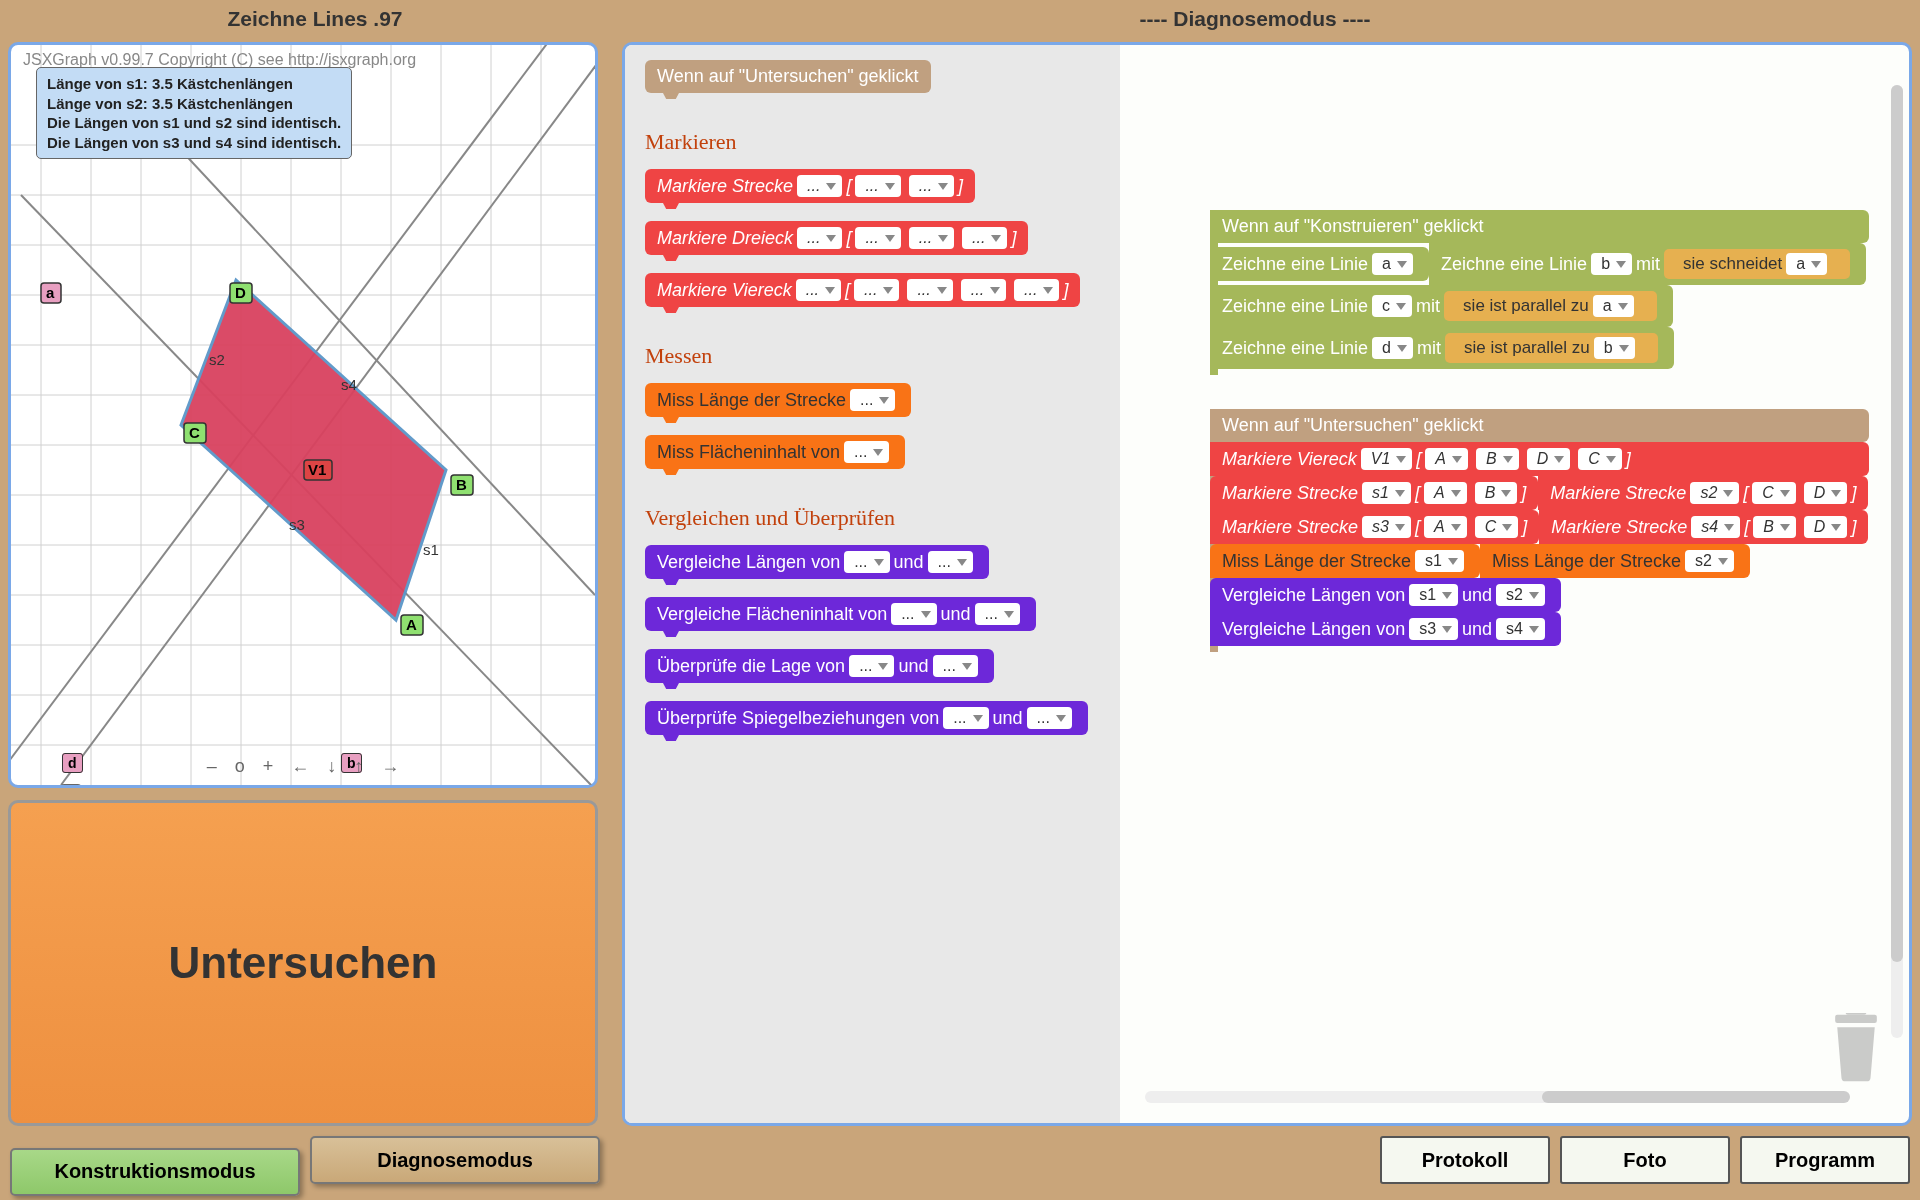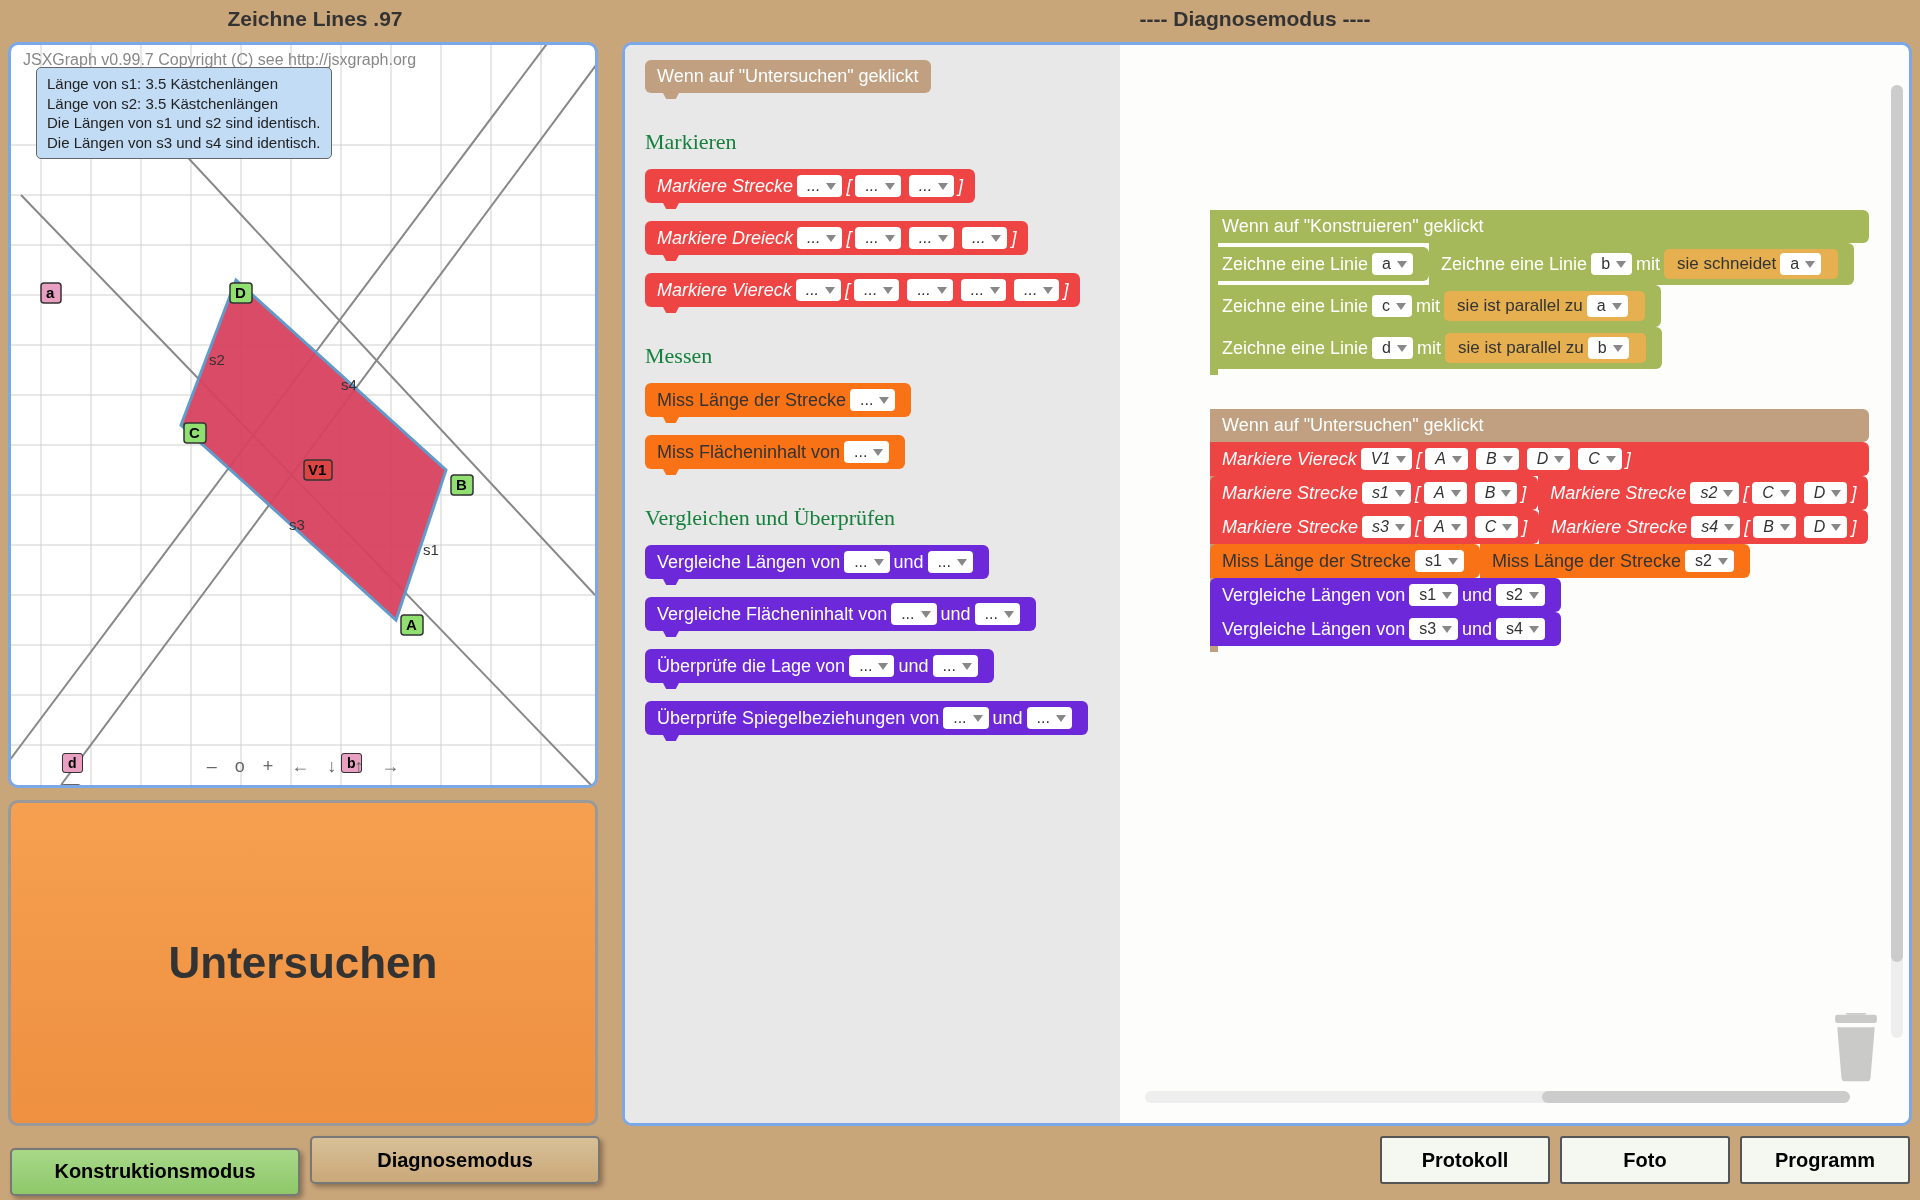--- a/index.html
+++ b/index.html
@@ -10,21 +10,21 @@
 .header-title { font-size: 21px; font-weight: bold; color: #333; width: 590px; text-align: center; }
 .header-mode { flex: 1; text-align: center; font-size: 21px; font-weight: bold; color: #333; }
 
 
 .main { display: flex; gap: 24px; padding: 5px 8px; height: 1094px; }
 
 
 .left-panel { width: 590px; display: flex; flex-direction: column; gap: 12px; }
 .graph-box { border: 3px solid #7aa8e8; border-radius: 10px; background: #fff; height: 746px; position: relative; }
 .graph-credit { position: absolute; top: 6px; left: 12px; font-size: 16px; color: #888; }
-.tooltip { position: absolute; top: 22px; left: 25px; background: #c3dcf5; border: 1px solid #666; border-radius: 5px; padding: 6px 10px; font-size: 15px; font-weight: normal; line-height: 1.3; color: #222; z-index: 10; }
+.tooltip { position: absolute; top: 22px; left: 25px; background: #c3dcf5; border: 1px solid #666; border-radius: 5px; padding: 6px 10px; font-size: 15px; font-weight: bold; line-height: 1.3; color: #222; z-index: 10; }
 
 
 .graph-svg { width: 100%; height: 100%; }
 .grid-line { stroke: #d0d0d0; stroke-width: 1; }
 .geo-line { stroke: #888; stroke-width: 2; }
 .geo-shape { fill: #d9425f; stroke: #5a96c8; stroke-width: 3; opacity: 0.95; }
 .pt-label { font-size: 15px; font-weight: bold; }
 .pt-box-green { fill: #8fe070; stroke: #333; stroke-width: 1.5; }
 .pt-box-pink { fill: #e89fc1; stroke: #333; stroke-width: 1.5; }
 .pt-box-red { fill: #d44; stroke: #333; stroke-width: 1.5; }
@@ -33,34 +33,34 @@
 .nav-controls { position: absolute; bottom: 8px; left: 50%; transform: translateX(-50%); display: flex; gap: 18px; font-size: 18px; color: #666; }
 
 .big-button { flex: 1; background: linear-gradient(to bottom, #f5a050, #ee9040); border: 3px solid #999; border-radius: 10px; display: flex; align-items: center; justify-content: center; font-size: 44px; font-weight: bold; color: #333; cursor: pointer; }
 
 
 .workspace { flex: 1; border: 3px solid #7aa8e8; border-radius: 10px; background: #fdfefb; display: flex; gap: 0; position: relative; overflow: hidden; }
 .palette { width: 495px; background: #e8e8e8; padding: 15px 20px; overflow-y: auto; }
 .canvas-area { flex: 1; padding: 25px 40px 20px 90px; position: relative; }
 
 
-.section-title { font-size: 22px; font-family: Georgia, serif; color: #15803d; margin: 18px 0 14px 0; }
+.section-title { font-size: 22px; font-family: Georgia, serif; color: #c2410c; margin: 18px 0 14px 0; }
 .block { display: inline-flex; align-items: center; padding: 6px 12px; border-radius: 6px; font-size: 18px; color: #fff; margin-bottom: 18px; position: relative; white-space: nowrap; }
 .block::after { content: ''; position: absolute; bottom: -6px; left: 18px; width: 16px; height: 6px; background: inherit; clip-path: polygon(0 0, 100% 0, 80% 100%, 20% 100%); }
 .block.no-notch::after { display: none; }
 
 .blk-tan { background: #c0a080; }
 .blk-teal { background: #ef4444; font-style: italic; }
 .blk-pink { background: #f97316; color: #333; }
 .blk-orange { background: #6d28d9; }
 .blk-olive { background: #a5b85a; }
 
 .field { background: #fff; color: #333; border-radius: 4px; padding: 2px 6px 2px 10px; margin: 0 4px; font-size: 16px; display: inline-flex; align-items: center; gap: 4px; }
 .drop-arrow { width: 0; height: 0; border-left: 5px solid transparent; border-right: 5px solid transparent; border-top: 7px solid #888; margin-left: 2px; }
-.inner-blk { background: #e6b050; color: #333; border-radius: 5px; padding: 4px 13px; margin: 0 4px; display: inline-flex; align-items: center; font-size: 17px; }
+.inner-blk { background: #e6b050; color: #333; border-radius: 5px; padding: 4px 19px; margin: 0 4px; display: inline-flex; align-items: center; font-size: 17px; }
 
 
 .stack { display: flex; flex-direction: column; gap: 0; }
 .stack .block { margin-bottom: 0; border-radius: 0 6px 6px 0; }
 .stack .block:first-child { border-radius: 6px 6px 6px 0; }
 .stack-spine { position: relative; }
 .stack-spine::before { content: ''; position: absolute; left: 0; top: 0; bottom: -6px; width: 8px; background: var(--hat); }
 .hat-tan { --hat: #c0a080; }
 .hat-olive { --hat: #a5b85a; }
 

